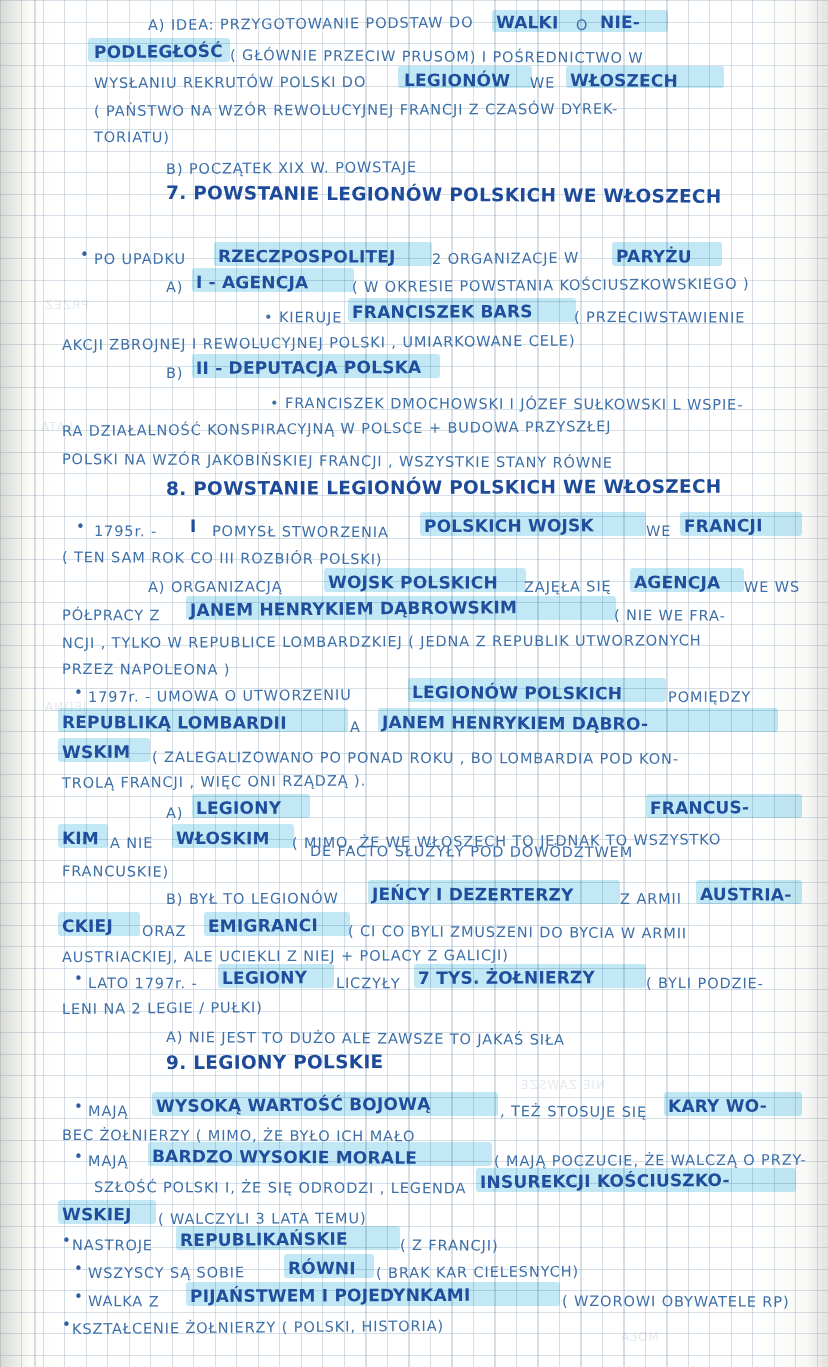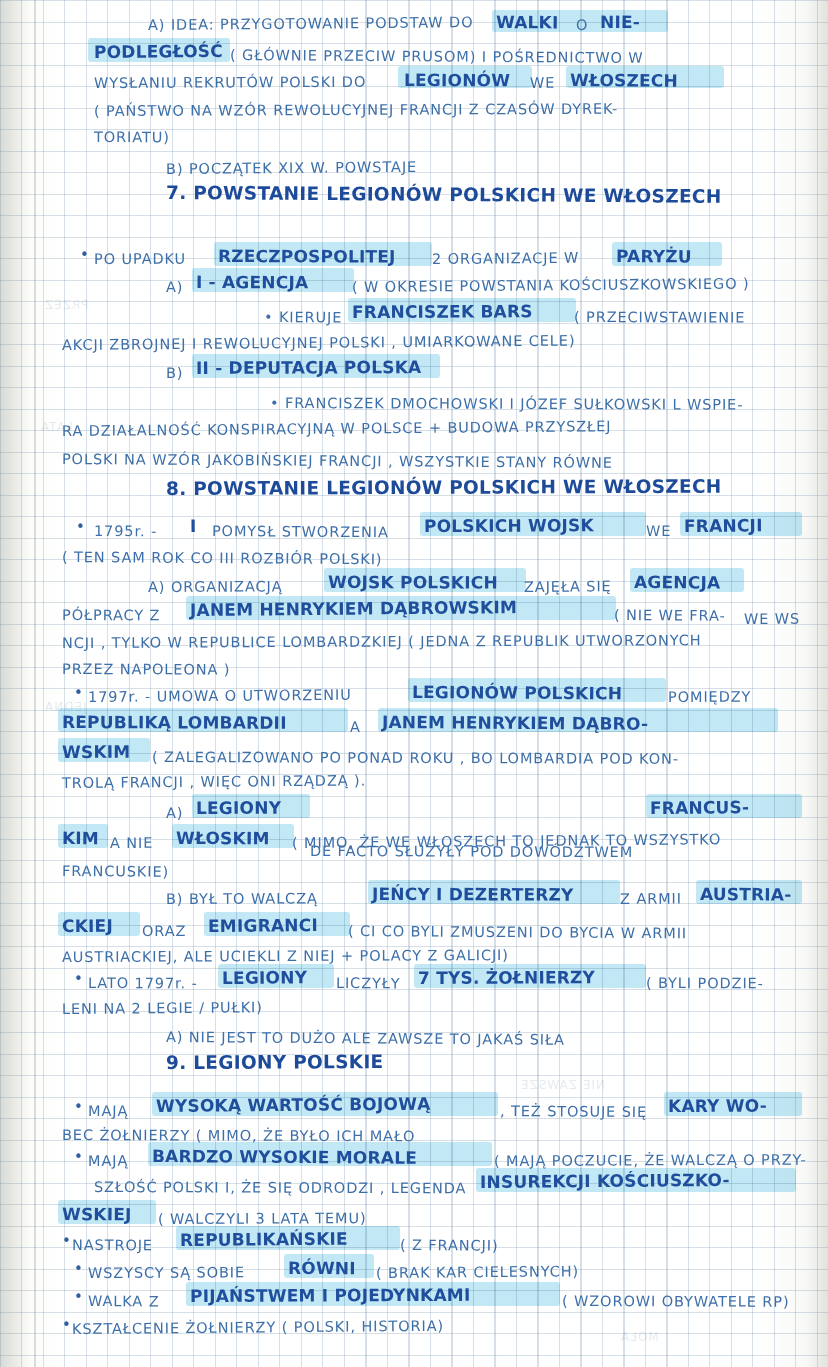--- a/index.html
+++ b/index.html
@@ -208,21 +208,21 @@
       <div class="line b s1" style="left: 190px; top: 518px;">I</div>
       <div class="line plain s2" style="left: 212px; top: 524px;">POMYSŁ STWORZENIA</div>
       <div class="line b s3" style="left: 424px; top: 518px;">POLSKICH WOJSK</div>
       <div class="line plain s4" style="left: 646px; top: 524px;">WE</div>
       <div class="line b s1" style="left: 684px; top: 518px;">FRANCJI</div>
       <div class="line plain s2" style="left: 62px; top: 550px;">( TEN SAM ROK CO III ROZBIÓR POLSKI)</div>
       <div class="line plain s3" style="left: 148px; top: 580px;">A) ORGANIZACJĄ</div>
       <div class="line b s4" style="left: 328px; top: 574px;">WOJSK POLSKICH</div>
       <div class="line plain s1" style="left: 524px; top: 580px;">ZAJĘŁA SIĘ</div>
       <div class="line b s2" style="left: 634px; top: 574px;">AGENCJA</div>
-      <div class="line plain s3" style="left: 744px; top: 580px; margin-top: 32px;">WE WS</div>
+      <div class="line plain s3" style="left: 744px; top: 580px;">WE WS</div>
       <div class="line plain s4" style="left: 62px; top: 608px;">PÓŁPRACY Z</div>
       <div class="line b s1" style="left: 190px; top: 602px;">JANEM HENRYKIEM DĄBROWSKIM</div>
       <div class="line plain s2" style="left: 614px; top: 608px;">( NIE WE FRA-</div>
       <div class="line plain s3" style="left: 62px; top: 636px;">NCJI , TYLKO  W REPUBLICE LOMBARDZKIEJ ( JEDNA Z REPUBLIK UTWORZONYCH</div>
       <div class="line plain s4" style="left: 62px; top: 662px;">PRZEZ NAPOLEONA )</div>
       <div class="line plain s1" style="left: 88px; top: 690px;">1797r. - UMOWA O UTWORZENIU</div>
       <div class="line b s2" style="left: 412px; top: 684px;">LEGIONÓW POLSKICH</div>
       <div class="line plain s3" style="left: 668px; top: 690px;">POMIĘDZY</div>
       <div class="line b s4" style="left: 62px; top: 714px;">REPUBLIKĄ LOMBARDII</div>
       <div class="line plain s1" style="left: 350px; top: 720px;">A</div>
@@ -232,21 +232,21 @@
       <div class="line plain s1" style="left: 62px; top: 776px;">TROLĄ FRANCJI , WIĘC ONI  RZĄDZĄ ).</div>
       <div class="line plain s2" style="left: 166px; top: 806px;">A)</div>
       <div class="line b s3" style="left: 196px; top: 800px;">LEGIONY</div>
       <div class="line plain s4" style="left: 310px; top: 844px;">DE FACTO SŁUŻYŁY POD DOWÓDZTWEM</div>
       <div class="line b s1" style="left: 650px; top: 800px;">FRANCUS-</div>
       <div class="line b s2" style="left: 62px; top: 830px;">KIM</div>
       <div class="line plain s3" style="left: 110px; top: 836px;">A  NIE</div>
       <div class="line b s4" style="left: 176px; top: 830px;">WŁOSKIM</div>
       <div class="line plain s1" style="left: 292px; top: 836px;">( MIMO, ŻE WE WŁOSZECH TO JEDNAK TO WSZYSTKO</div>
       <div class="line plain s2" style="left: 62px; top: 864px;">FRANCUSKIE)</div>
-      <div class="line plain s3" style="left: 166px; top: 892px;">B) BYŁ TO WALCZĄ</div>
+      <div class="line plain s3" style="left: 166px; top: 892px;">B) BYŁ TO LEGIONÓW</div>
       <div class="line b s4" style="left: 372px; top: 886px;">JEŃCY I DEZERTERZY</div>
       <div class="line plain s1" style="left: 620px; top: 892px;">Z ARMII</div>
       <div class="line b s2" style="left: 700px; top: 886px;">AUSTRIA-</div>
       <div class="line b s3" style="left: 62px; top: 918px;">CKIEJ</div>
       <div class="line plain s4" style="left: 142px; top: 924px;">ORAZ</div>
       <div class="line b s1" style="left: 208px; top: 918px;">EMIGRANCI</div>
       <div class="line plain s2" style="left: 348px; top: 924px;">( CI CO BYLI ZMUSZENI DO BYCIA W ARMII</div>
       <div class="line plain s3" style="left: 62px; top: 950px;">AUSTRIACKIEJ, ALE UCIEKLI Z NIEJ + POLACY Z GALICJI)</div>
       <div class="line plain s4" style="left: 88px; top: 976px;">LATO 1797r. -</div>
       <div class="line b s1" style="left: 222px; top: 970px;">LEGIONY</div>

